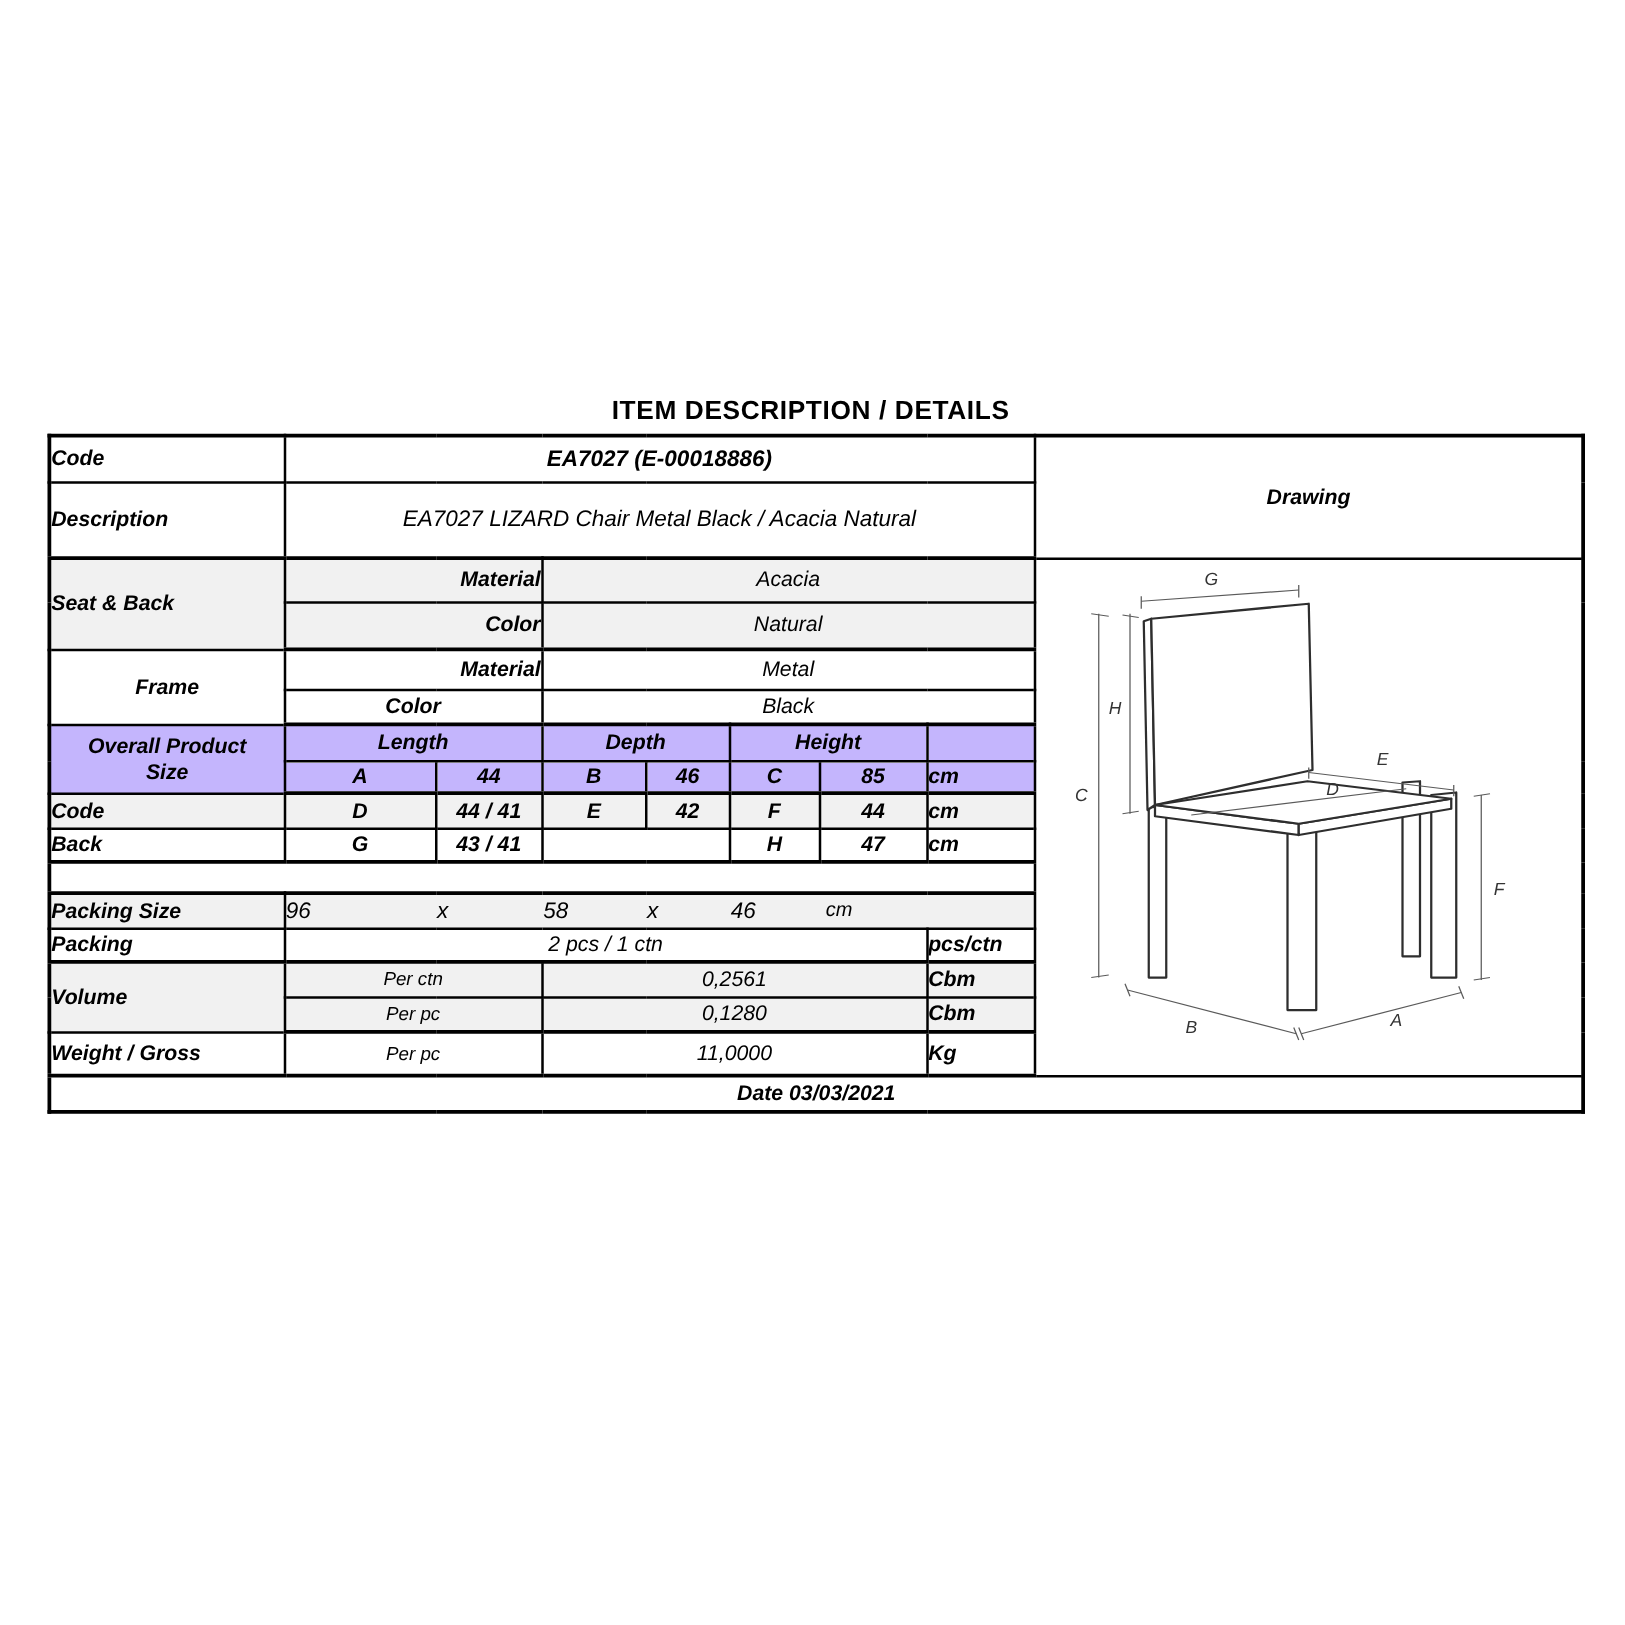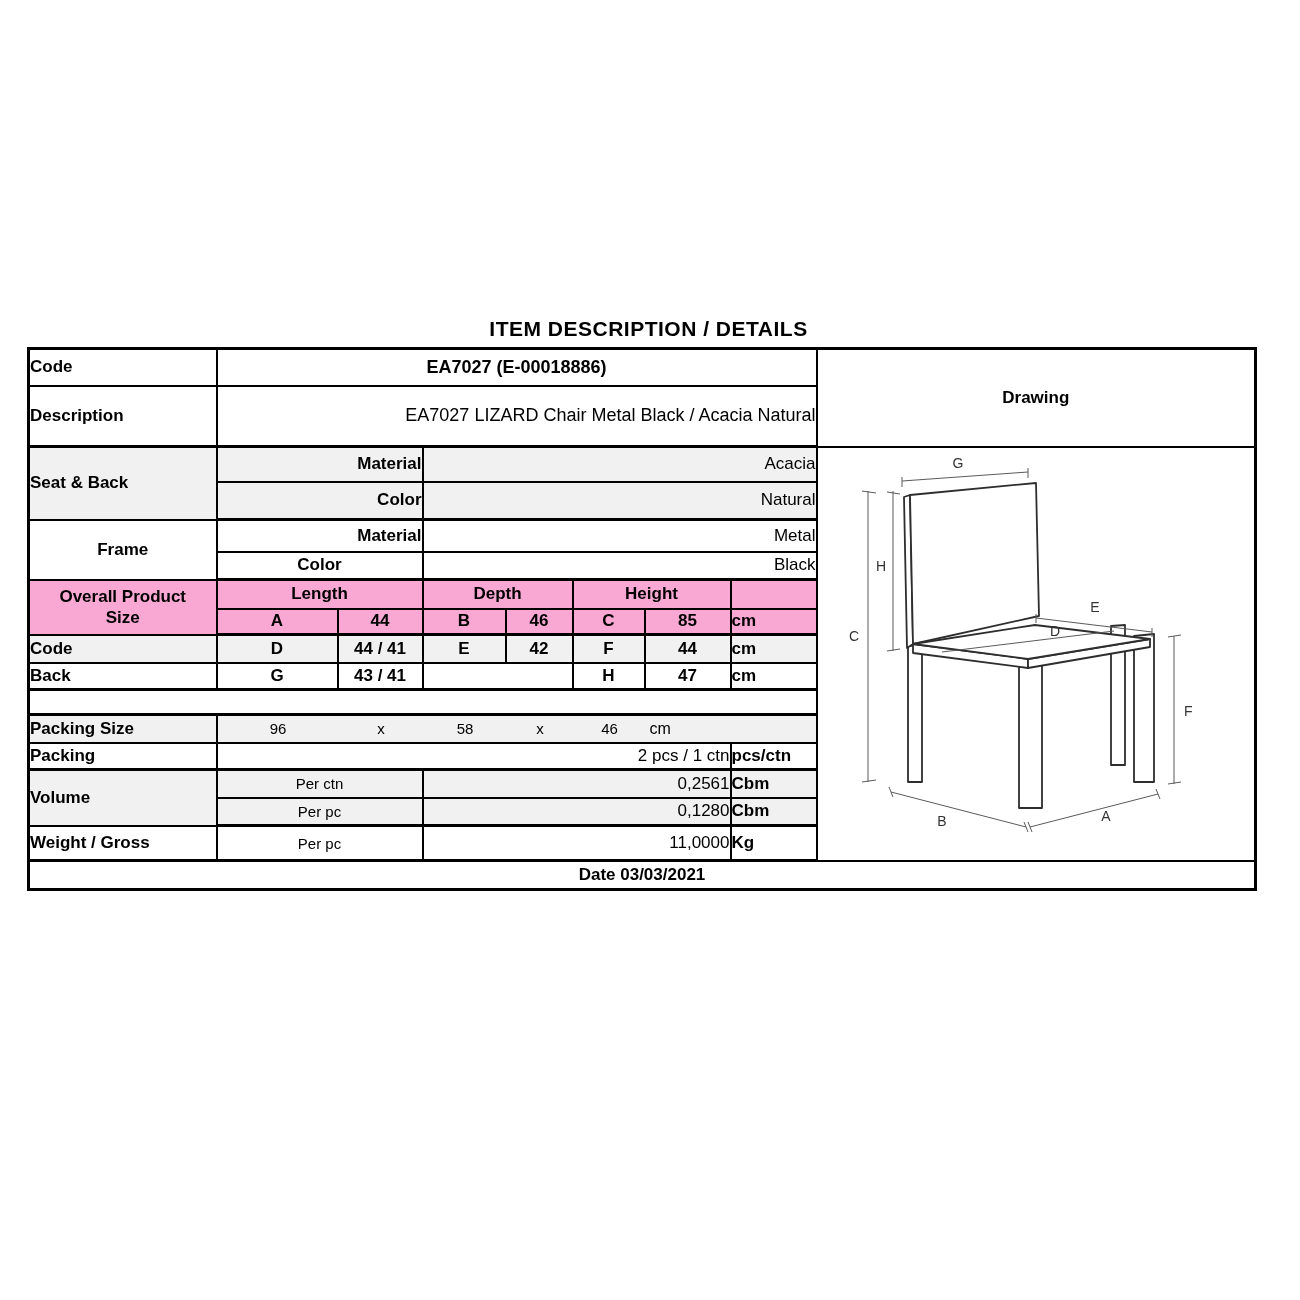--- a/index.html
+++ b/index.html
@@ -9,51 +9,52 @@
     background:#ffffff;
     font-family:"Liberation Sans","DejaVu Sans",sans-serif;
     color:#000;
     overflow:hidden;
   }
   .doc-title{
     position:absolute;top:317px;left:35px;width:1227px;
     text-align:center;font-size:21px;font-weight:bold;letter-spacing:.5px;
   }
   table.main{
-    position:absolute;top:347px;left:27px;
+    position:absolute;top:347px;left:38px;
     width:1227px;table-layout:fixed;
     border-collapse:collapse;
     border:3px solid #000;
+    font-style:italic;
   }
   table.main td{
     border:2px solid #000;
     padding:0;
     font-size:17px;
     vertical-align:middle;
     overflow:hidden;
   }
   tr.thickb td{border-bottom-width:3px;}
   .lbl{font-weight:bold;font-size:18px;padding-left:5px;text-align:left;}
   .lblc{font-weight:bold;font-size:18px;text-align:center;}
   .c{text-align:center;}
   .b{font-weight:bold;margin-left:12px;}
   .gray{background:#f1f1f1;}
-  .yellow{background:#f9a8d4;}
+  .yellow{background:#c4b5fd;}
   .sub{font-size:15px;font-weight:bold;text-align:right;margin-left:24px;}
   .sub-lg{font-size:17px;font-weight:bold;text-align:center;}
-  .val{font-size:17px;text-align:right;font-weight:normal;}
+  .val{font-size:17px;text-align:center;font-weight:normal;}
   .unit{font-weight:bold;font-size:15px;padding-left:4px;text-align:left;}
   .num{font-weight:bold;text-align:center;}
   .two-line{line-height:1.25;}
   .pack-grid{
     display:grid;
     grid-template-columns:121px 85px 83px 67px 72px 86px 86px;
     align-items:center;height:100%;
   }
-  .pack-grid span{text-align:center;font-size:15px;}
+  .pack-grid span{text-align:left;font-size:18px;}
   .pack-grid .u{text-align:left;padding-left:4px;font-size:16px;}
   .draw-head{font-weight:bold;font-size:20px;text-align:center;border-left-width:2px;}
   .draw-cell{vertical-align:top;}
   .draw-cell svg{display:block;}
   .date-cell{font-weight:bold;font-size:16px;text-align:center;}
   svg text{font-family:"Liberation Sans","DejaVu Sans",sans-serif;font-size:14px;fill:#333;}
   .chair{stroke:#2e2e2e;stroke-width:1.8;fill:#fff;stroke-linejoin:round;}
   .dim{stroke:#5a5a5a;stroke-width:1;fill:none;}
 </style>
 </head>

